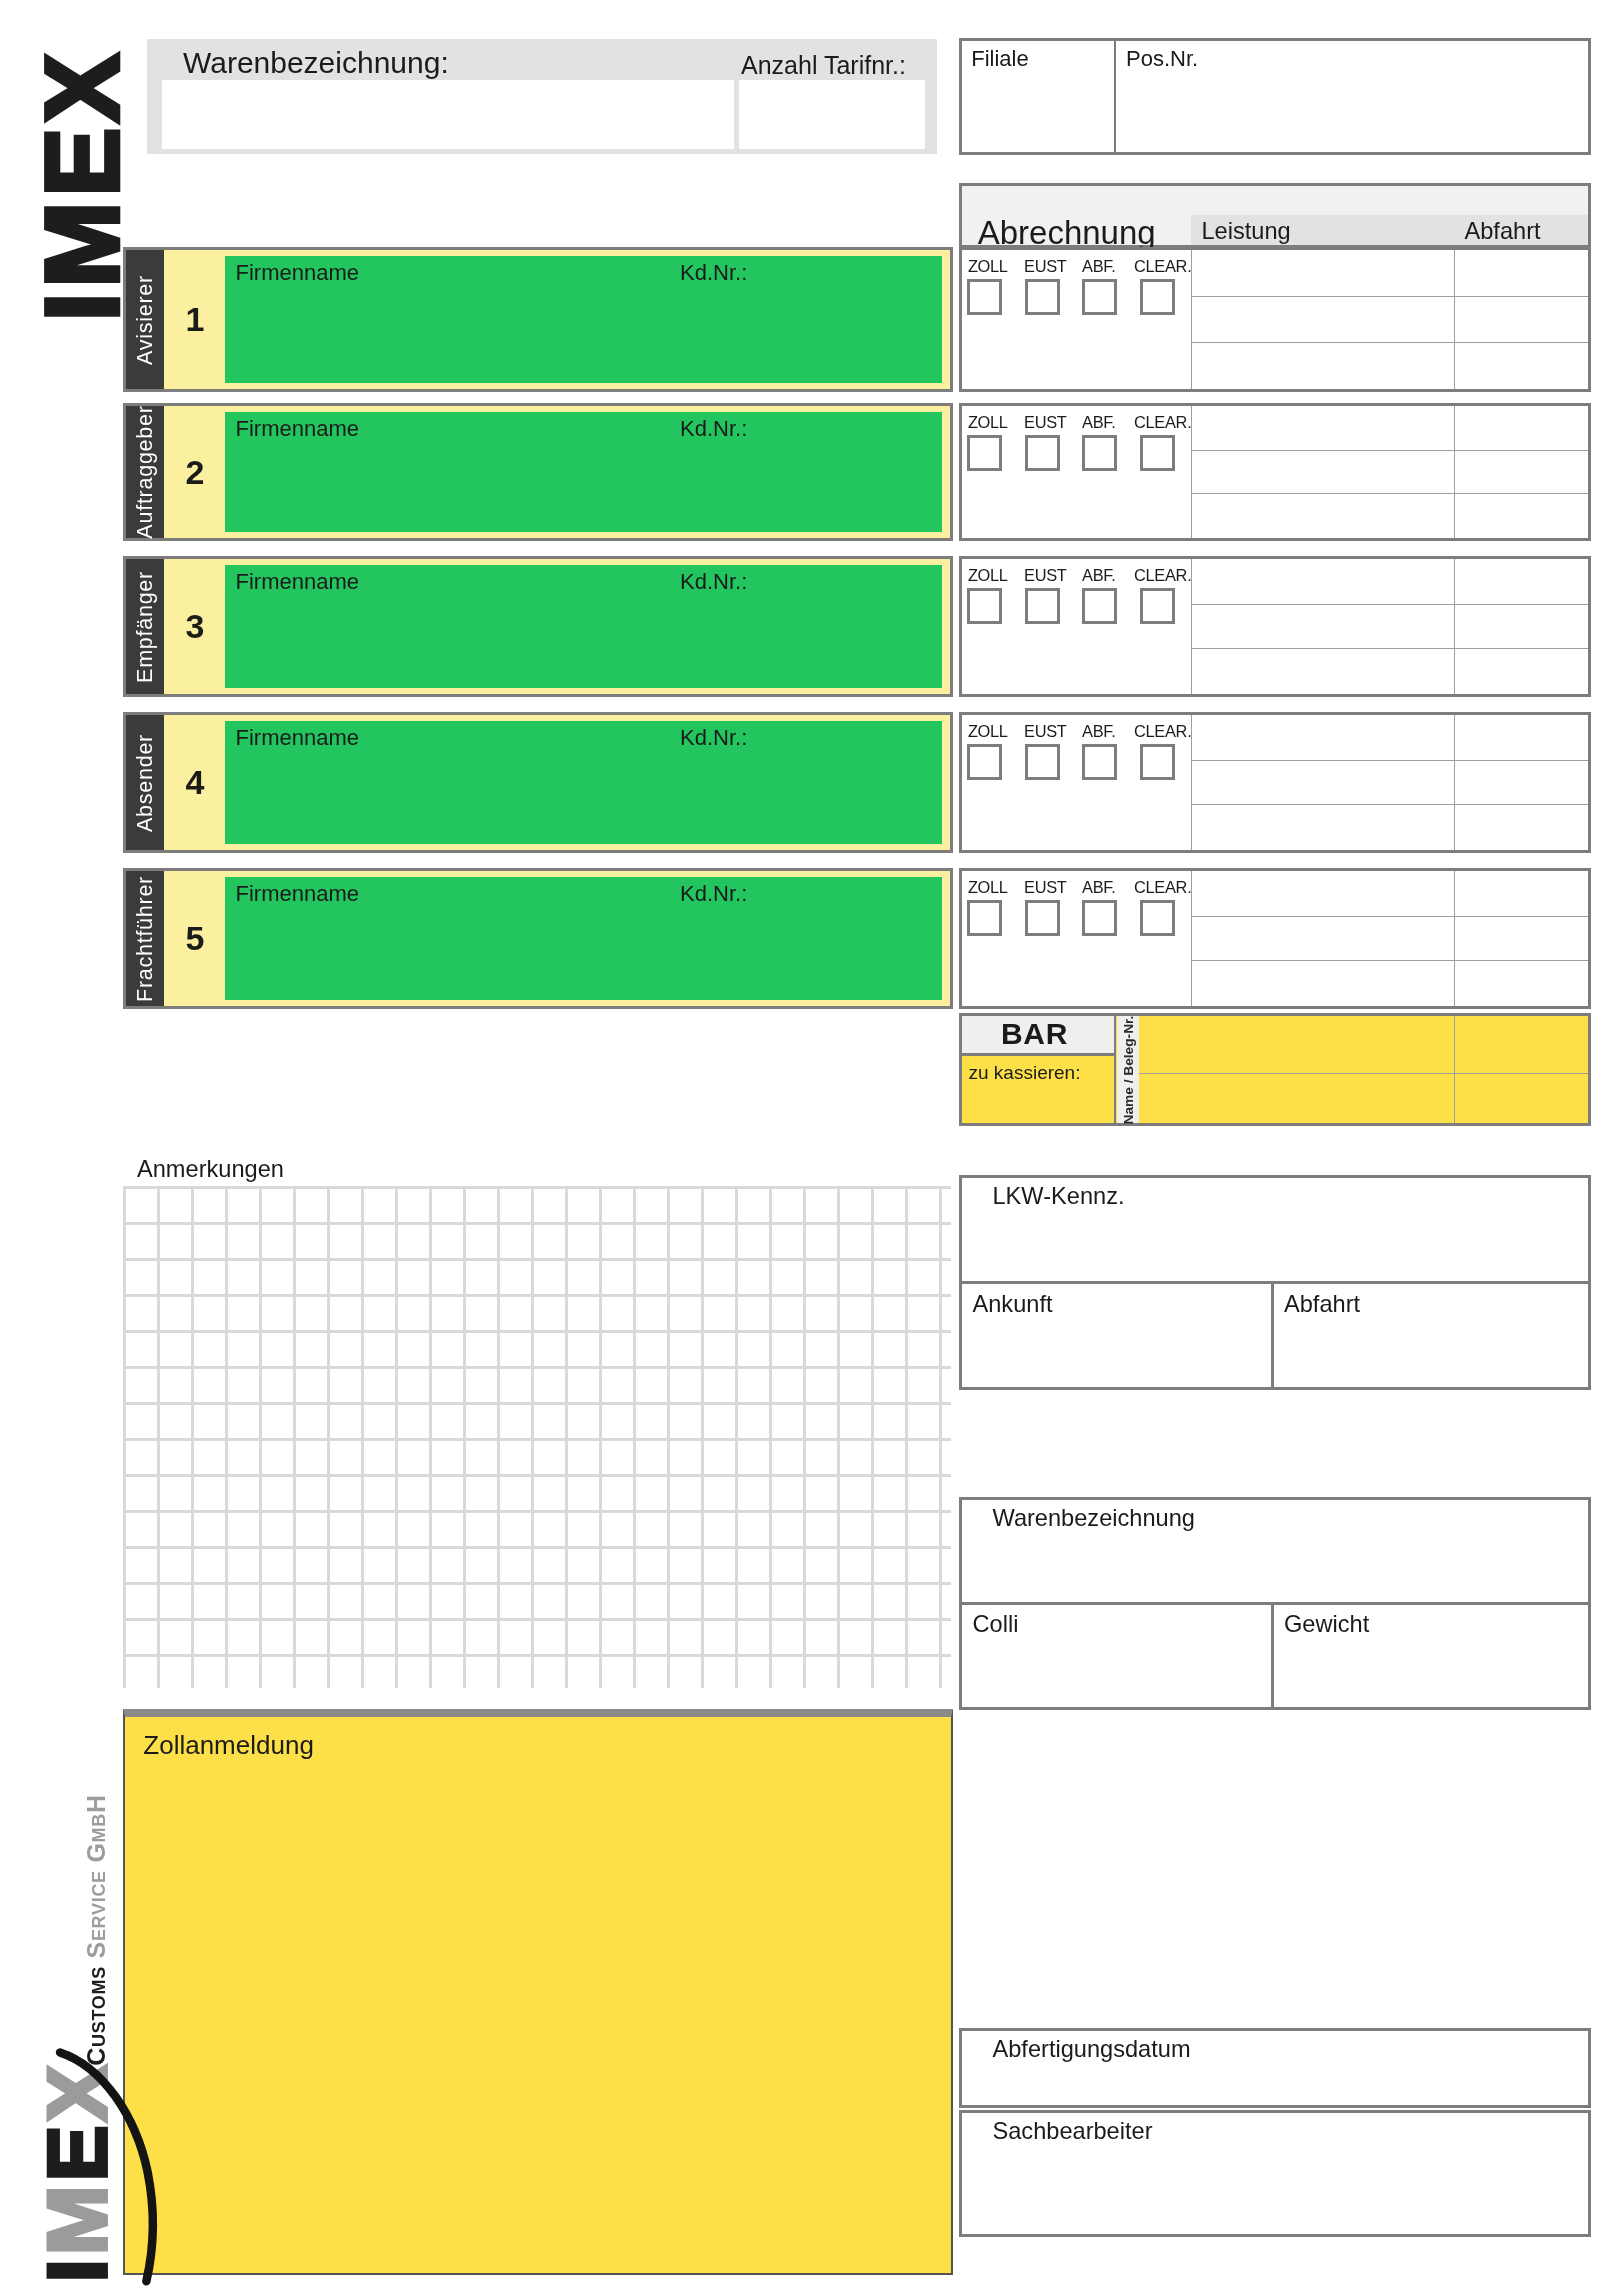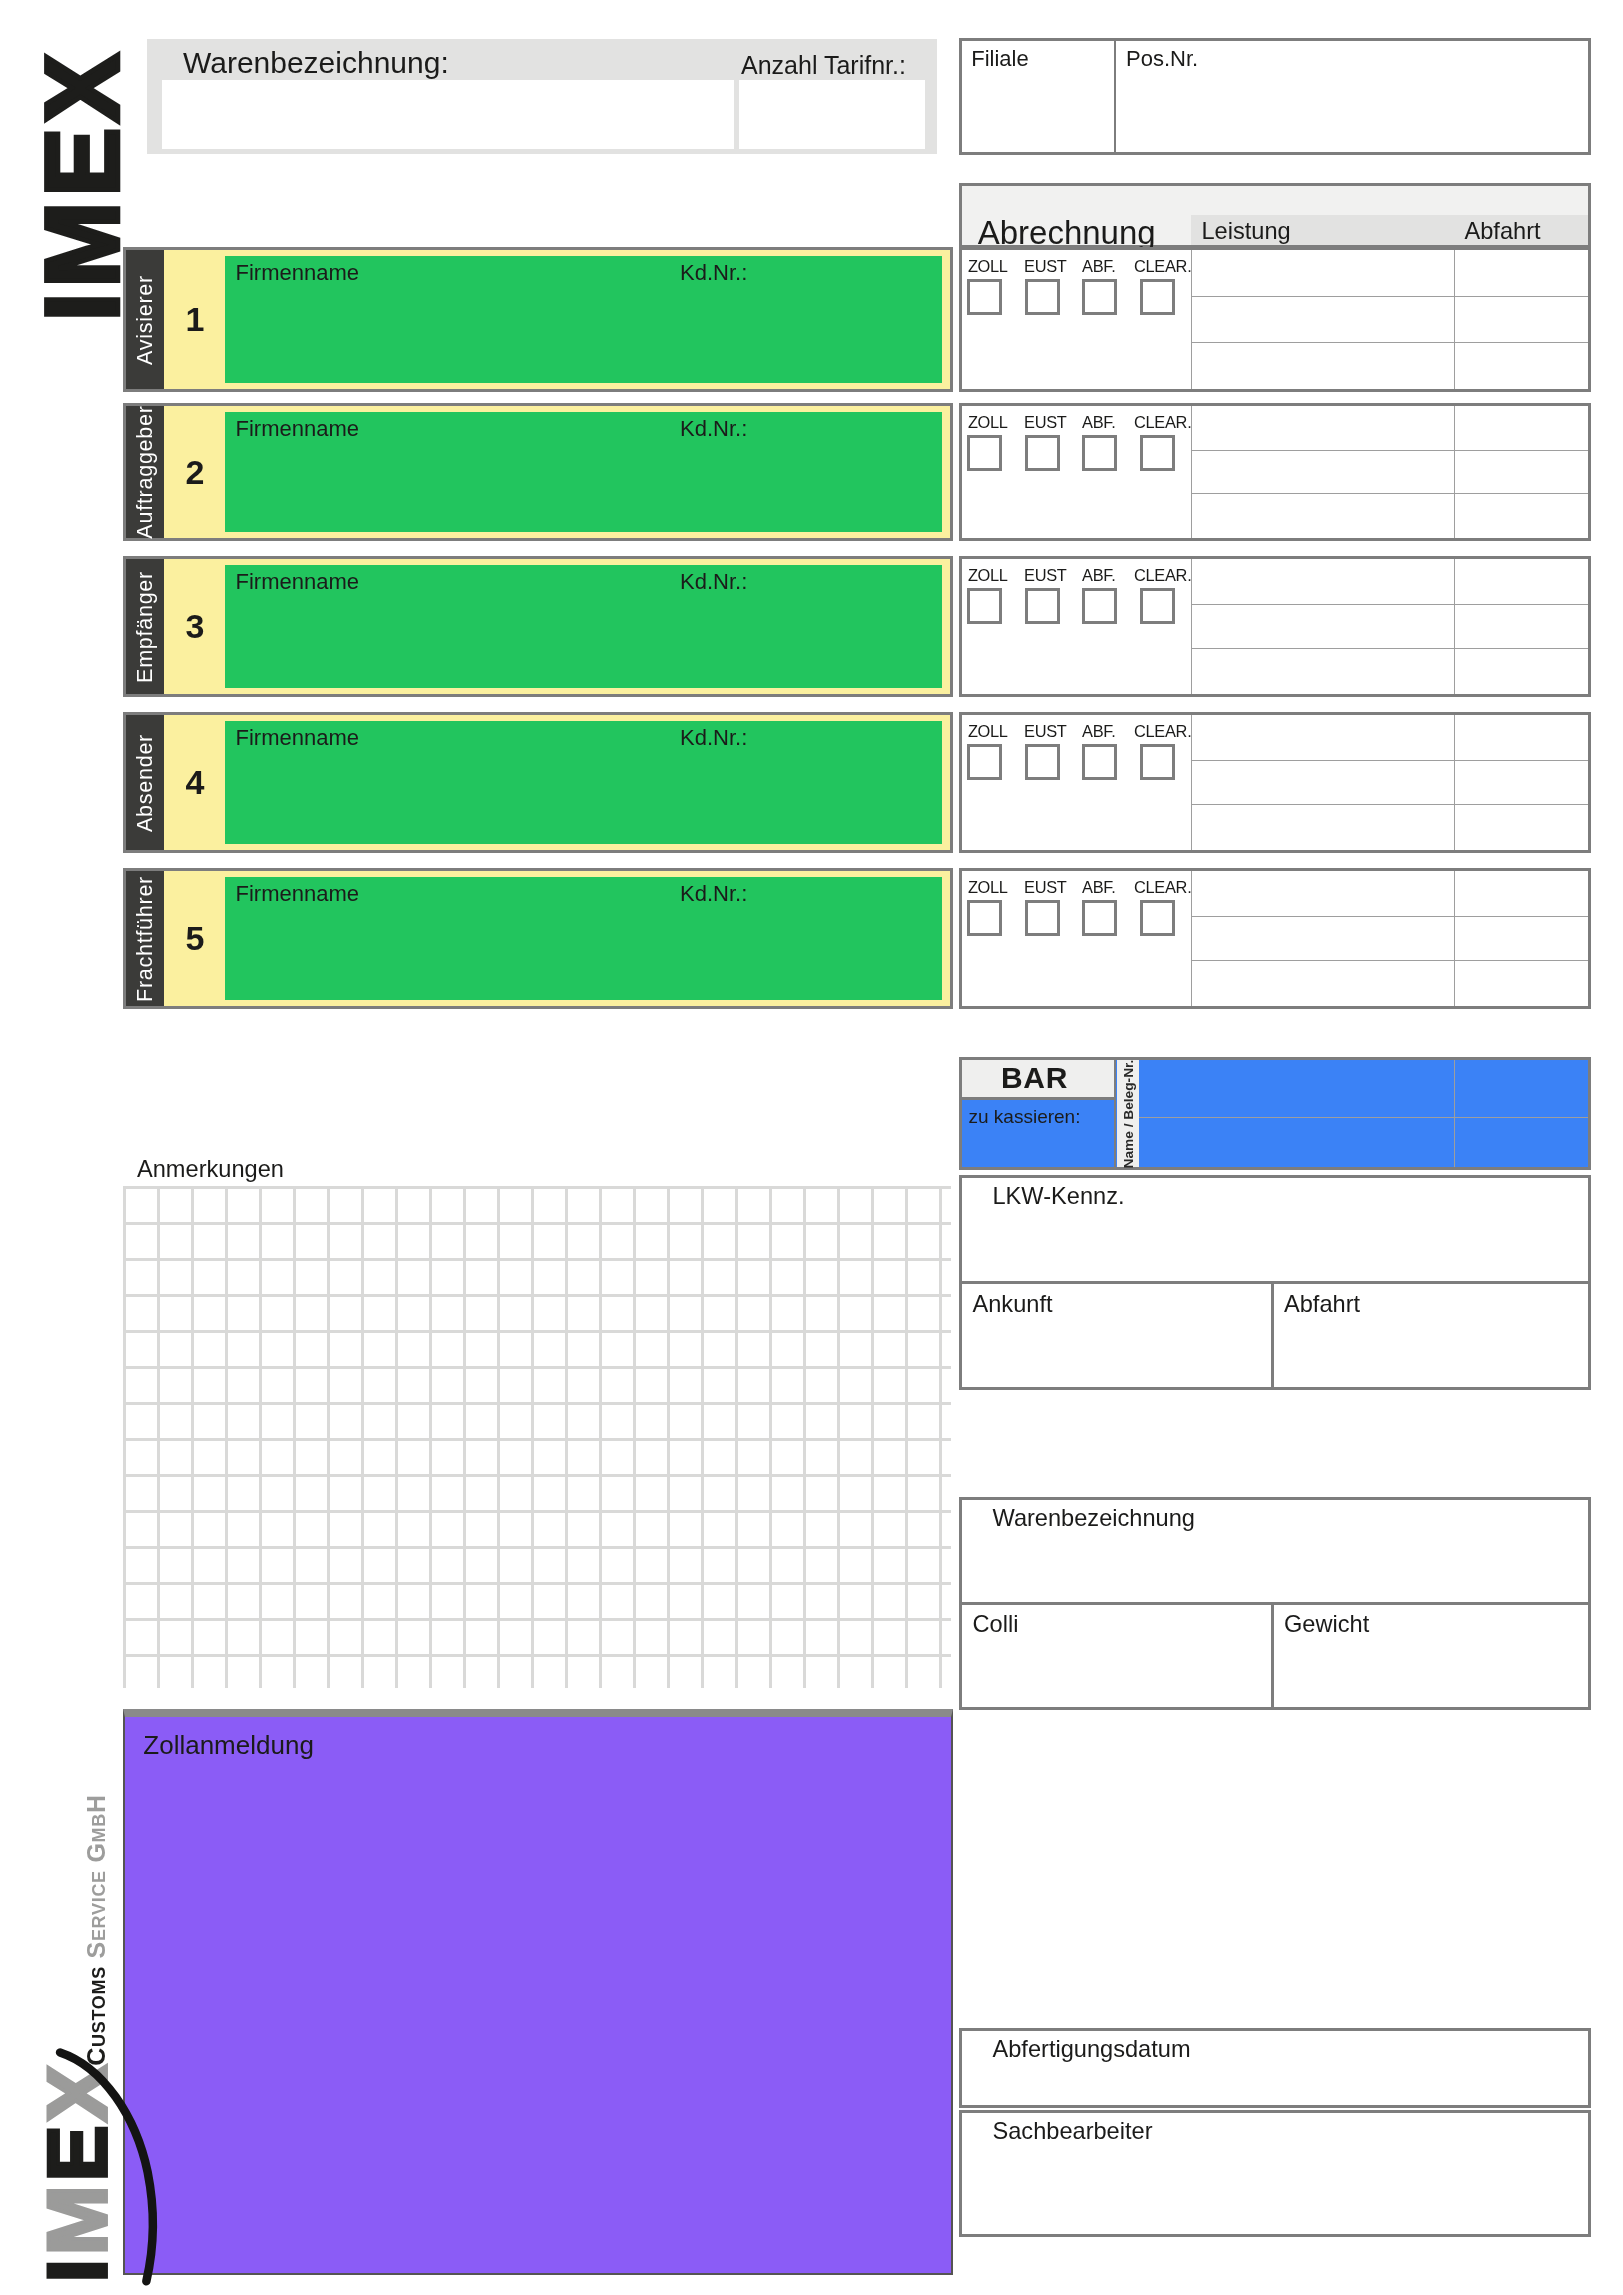--- a/index.html
+++ b/index.html
@@ -49,21 +49,21 @@
   .rsec { position:absolute; left:959px; width:626px; border:3.3px solid #7d7d7d; background:#fff; }
   .rsec .vl1 { position:absolute; left:229px; top:0; bottom:0; width:1.3px; background:#9e9e9e; }
   .rsec .vl2 { position:absolute; left:492px; top:0; bottom:0; width:1.3px; background:#9e9e9e; }
   .rsec .hl1, .rsec .hl2 { position:absolute; left:229px; right:0; height:1.3px; background:#9e9e9e; }
   .rsec .hl1 { top:33%; } .rsec .hl2 { top:66%; }
   .cb-lbl { position:absolute; top:6.5px; font-size:16.4px; letter-spacing:-0.3px; }
   .cbox { position:absolute; top:29px; width:29px; height:30px; border:3.9px solid #7d7d7d; background:#fff; }
   .cells { position:absolute; top:0; bottom:0; }
 
   
-  .bar-box { left:959px; top:1057px; width:626px; height:107px; border:3.3px solid #7d7d7d; background:#3b82f6; }
+  .bar-box { left:959px; top:1013px; width:626px; height:107px; border:3.3px solid #7d7d7d; background:#fde047; }
   .bar-left { position:absolute; left:0; top:0; bottom:0; width:152px; border-right:2.6px solid #7d7d7d; }
   .bar-head { position:absolute; left:0; right:0; top:0; height:37px; background:#efefee; border-bottom:3.3px solid #7d7d7d; }
   .bar-head span { position:absolute; left:39px; top:1.3px; font-size:30px; font-weight:bold; letter-spacing:0.7px; }
   .bar-kass { position:absolute; left:6.5px; top:46px; font-size:19px; }
   .bar-strip { position:absolute; left:155px; top:0; bottom:0; width:22px; background:#efefee; }
   .bar-strip .vtext { font-size:13.7px; font-weight:bold; color:#2a2a29; }
   .bar-right-h { position:absolute; left:177px; right:0; top:57px; height:1.3px; background:#9e9e9e; }
   .bar-vl { position:absolute; left:492px; top:0; bottom:0; width:1.3px; background:#9e9e9e; }
 
   
@@ -75,21 +75,21 @@
 
   
   .ibox { position:absolute; left:959px; width:626px; border:3.3px solid #7d7d7d; background:#fff; }
   .ibox .lab { position:absolute; left:10.5px; top:5.2px; font-size:23.6px;margin-left:20px; }
   .lkw { top:1175px; height:209px; }
   .hdiv { position:absolute; left:0; right:0; height:2.6px; background:#7d7d7d; }
   .vdiv { position:absolute; width:2.6px; background:#7d7d7d; }
   .sub-lab { position:absolute; font-size:23.6px; }
 
   
-  .zoll { left:123px; top:1709px; width:826px; height:556px; border-top:8.5px solid #8a8a8a; border-left:2.6px solid #555453; border-right:2.6px solid #555453; border-bottom:2.6px solid #555453; background:#8b5cf6;text-align:right; }
+  .zoll { left:123px; top:1709px; width:826px; height:556px; border-top:8.5px solid #8a8a8a; border-left:2.6px solid #555453; border-right:2.6px solid #555453; border-bottom:2.6px solid #555453; background:#fde047;text-align:right; }
   .zoll .lab { position:absolute; left:18.3px; top:13px; font-size:26px; }
 
   .datum { top:2028px; height:74px; }
   .sach  { top:2110px; height:121px; }
 
   
   .logo-co { left:68px; top:1792px; width:56px; height:275px; }
   .logo-co .vtext { font-size:25px; font-weight:bold; font-variant:small-caps; letter-spacing:0.7px; }
   .logo-co .g { color:#9d9d9c; }
   .logo-co .b { color:#1d1d1b; }

